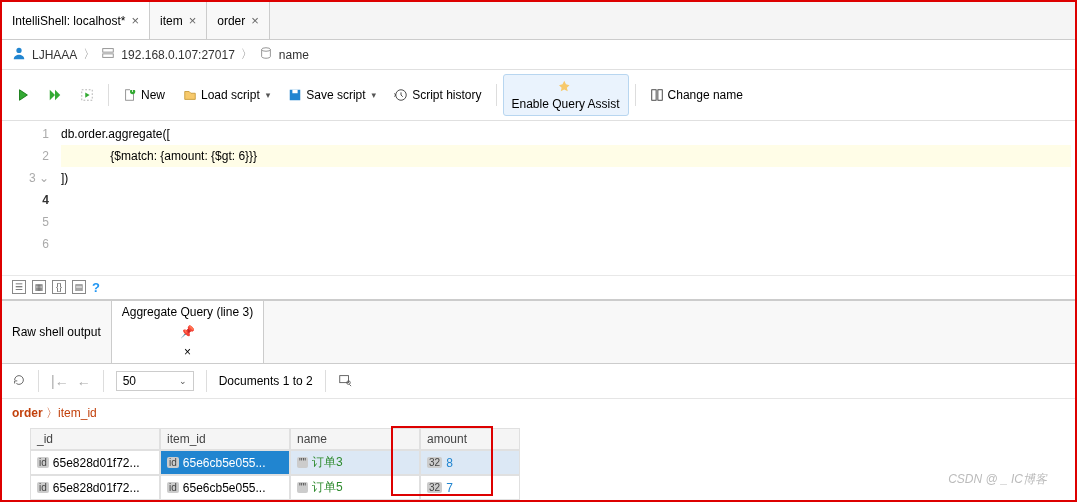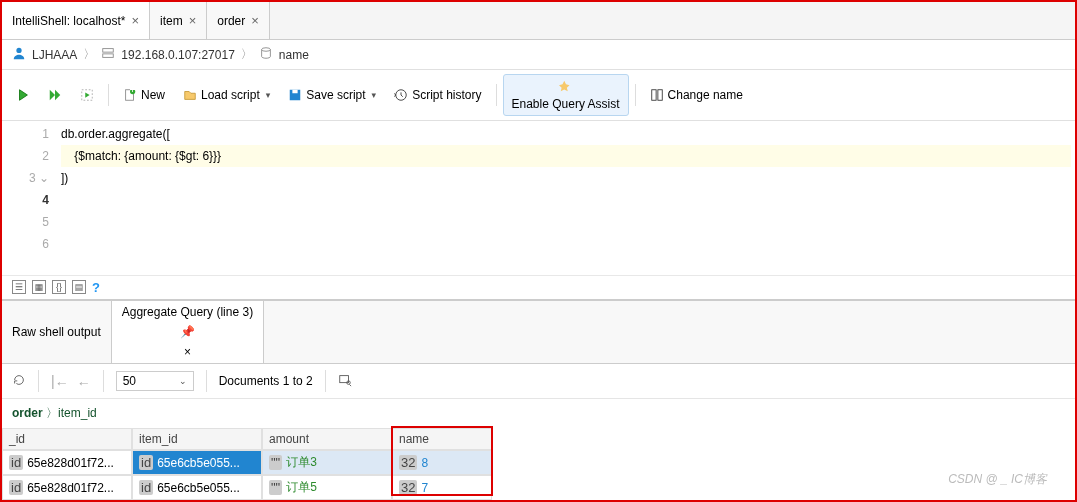--- a/index.html
+++ b/index.html
@@ -12,37 +12,37 @@
 .bc-sep { color: #888; }
 .toolbar { display: flex; align-items: center; gap: 2px; padding: 4px 6px; border-bottom: 1px solid #e0e0e0; }
 .tbtn { display: flex; align-items: center; gap: 4px; padding: 4px 8px; border-radius: 3px; cursor: pointer; }
 .tsep { width: 1px; height: 22px; background: #ddd; margin: 0 4px; }
 .assist { background: #eaf3fd; border: 1px solid #b8d6f0; flex-direction: column; }
 .chev { color: #555; font-size: 9px; margin-left: 2px; }
 .editor { flex: 1; display: flex; font-family: Consolas, monospace; font-size: 16px; overflow: hidden; }
 .gutter { width: 55px; text-align: right; color: #aaa; background: #fff; padding: 2px 8px 2px 0; line-height: 22px; }
 .code { flex: 1; padding: 2px 4px; line-height: 22px; }
 .code .line { white-space: pre; }
-.hl { background: #fffde7; }
+.hl { background: #fffde7; padding-left: 36px; }
 .viewbar { display: flex; gap: 6px; padding: 4px 10px; border-top: 1px solid #e8e8e8; border-bottom: 1px solid #ccc; }
 .small-icon { width: 14px; height: 14px; border: 1px solid #888; display: inline-flex; align-items: center; justify-content: center; font-size: 9px; color: #555; }
 .helpq { color: #2196f3; font-weight: bold; font-size: 13px; }
 .results { border-top: 1px solid #ccc; display: flex; flex-direction: column; }
 .res-tabs { display: flex; border-bottom: 1px solid #ccc; background: #f8f8f8; }
 .res-tab { padding: 4px 10px; border-right: 1px solid #ccc; display: flex; align-items: center; gap: 6px; cursor: pointer; }
 .res-tab.active { background: #fff; flex-direction: column; }
 .res-tools { display: flex; align-items: center; gap: 8px; padding: 6px 10px; border-bottom: 1px solid #e5e5e5; }
 .pagesel { border: 1px solid #ccc; padding: 2px 6px; width: 78px; display: flex; justify-content: space-between; align-items: center; }
 .arrow-btn { color: #aaa; font-size: 14px; }
-.collpath { padding: 6px 10px; color: #14532d; }
+.collpath { padding: 6px 10px; color: #c2410c; }
 .collpath b { font-weight: 600; }
 .grid { display: grid; grid-template-columns: 130px 130px 130px 100px; font-size: 12px; }
 .gh, .gc { border: 1px solid #e0e0e0; padding: 3px 6px; display: flex; align-items: center; gap: 4px; overflow: hidden; white-space: nowrap; }
 .gh { background: #f5f5f5; color: #444; }
-.idbadge { background: #ccc; color: #444; font-size: 13px; padding: 0 2px; border-radius: 2px; }
+.idbadge { background: #ccc; color: #444; font-size: 10px; padding: 0 2px; border-radius: 2px; }
 .numcell { color: #2185d0; }
 .greencell { color: #2e8b2e; }
 .red-rect { position: absolute; border: 2px solid #d00; pointer-events: none; }
 svg { width: 14px; height: 14px; }
 .watermark { position: absolute; right: 30px; bottom: 14px; color: #bbb; font-size: 12px; pointer-events: none; font-style: italic; }
 </style>
 </head>
 <body>
 
 <div class="tabbar">
@@ -203,25 +203,25 @@
     <div class="tsep"></div>
     <span><svg viewBox="0 0 16 16">
           <rect x="2" y="3" width="10" height="8" fill="none" stroke="#555"></rect>
           <circle cx="12" cy="11" r="2" fill="none" stroke="#555"></circle>
           <line x1="13" y1="13" x2="15" y2="15" stroke="#555"></line>
         </svg></span>
   </div>
   <div class="collpath">
     <b>order</b> 〉<span>item_id</span>
   </div>
-  <div class="grid" style="position:relative;">
+  <div class="grid" style="position:relative;padding-left:28px;">
     <div class="gh">_id</div>
     <div class="gh">item_id</div>
+    <div class="gh">name</div>
     <div class="gh">amount</div>
-    <div class="gh">name</div>
 
     <div class="gc row-sel">
         <span class="idbadge">id</span>
         <span>65e828d01f72...</span>
       </div>
     <div class="gc idcell row-sel" style="background:#2185d0;color:#fff">
         <span class="idbadge">id</span>
         <span>65e6cb5e055...</span>
       </div>
     <div class="gc row-sel greencell" style="background:#dce8f5">

